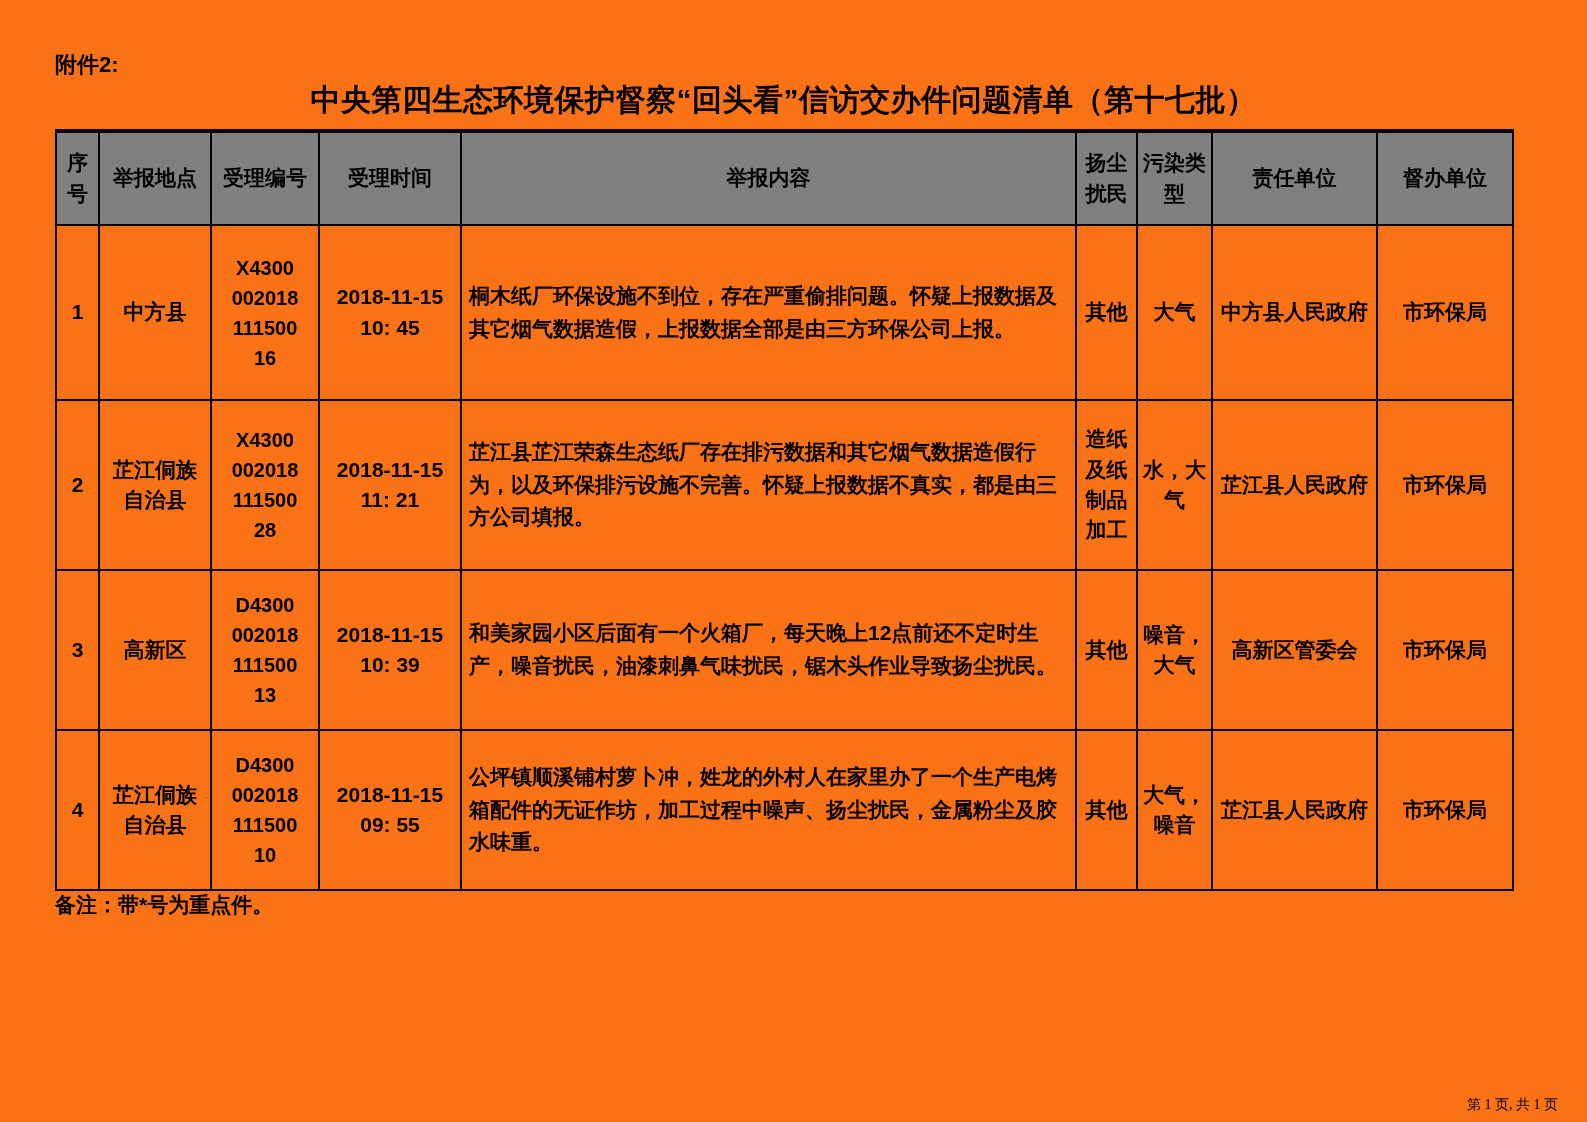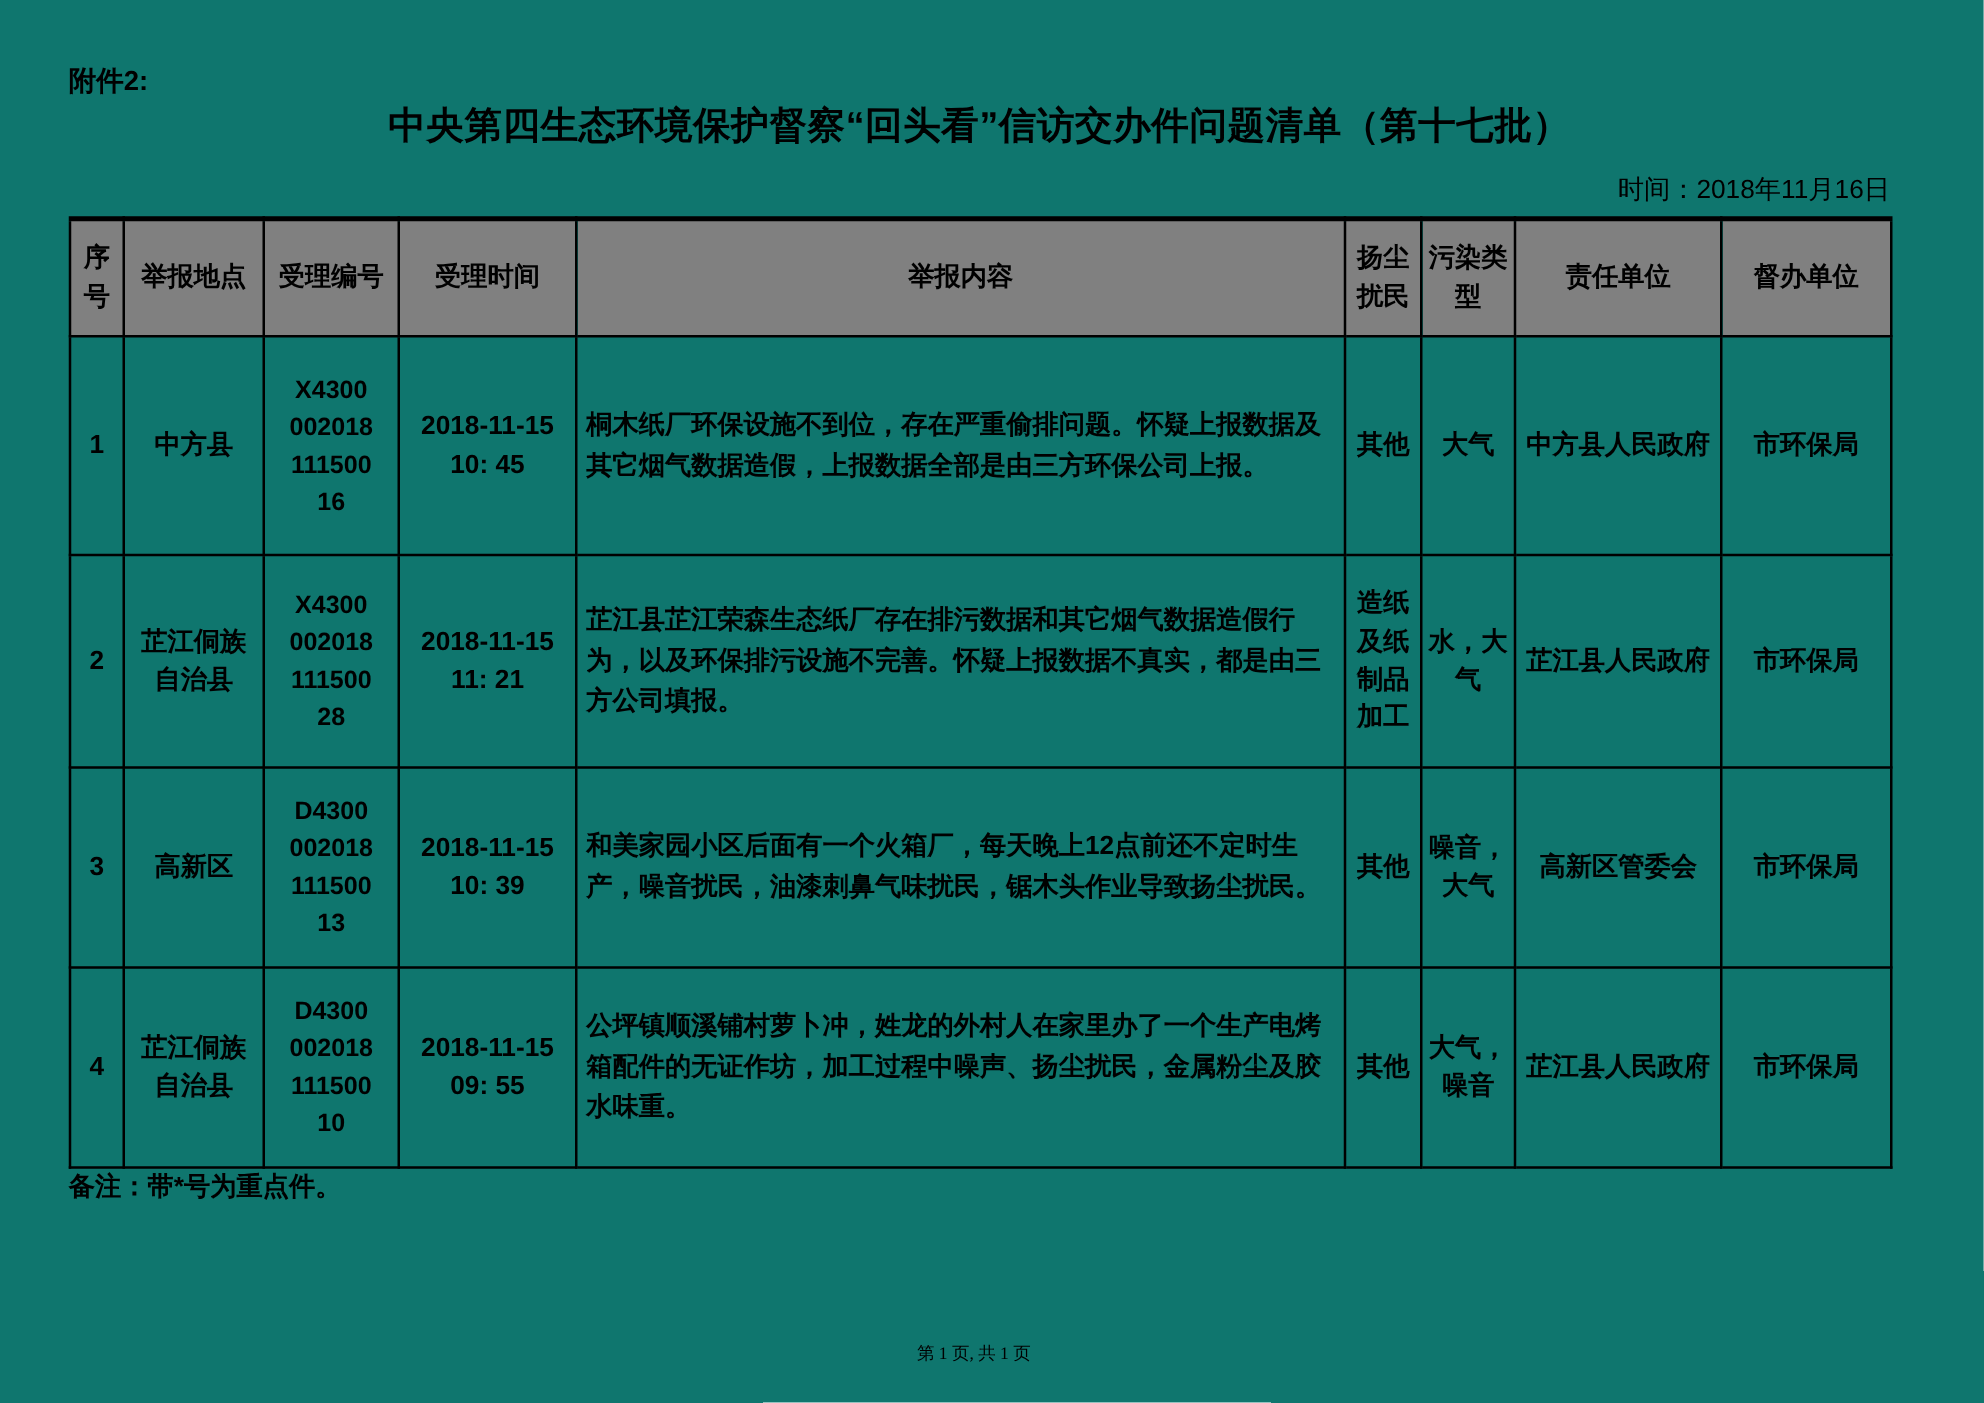--- a/index.html
+++ b/index.html
@@ -2,21 +2,21 @@
 <html><head>
 <meta charset="utf-8">
 <style>
   * { margin: 0; padding: 0; box-sizing: border-box; }
   html, body { background: #ffffff; }
   body { font-family: "Liberation Sans", "DejaVu Sans", sans-serif; color: #000; }
   .page {
     position: relative;
     width: 1587px;
     height: 1122px;
-    background: #0f766e;
+    background: #f97316;
     overflow: hidden;
   }
   .content {
     position: absolute;
     left: 55px;
     top: 0;
     width: 1457px;
   }
   .attachment-label {
     margin-top: 50px;
@@ -86,37 +86,36 @@
     line-height: 1.55;
   }
   .note-line {
     font-size: 21px;
     font-weight: bold;
   }
   .page-footer {
     position: absolute;
     left: 0;
     width: 1558px;
-    top: 1074px;
-    text-align: center;
+    top: 1096px;
+    text-align: right;
     font-size: 14px;
     font-family: "Liberation Serif", "DejaVu Serif", serif;
   }
 </style>
 </head>
 <body>
 
 <div class="page">
   <div class="content">
 
     <div class="attachment-label">附件2:</div>
 
     <div class="doc-title">中央第四生态环境保护督察“回头看”信访交办件问题清单（第十七批）</div>
 
-    <div class="date-line">时间：2018年11月16日</div>
 
     <table class="report-table">
       <colgroup>
         <col class="col-seq">
           <col class="col-location">
           <col class="col-caseno">
         <col class="col-time">
           <col class="col-content">
           <col class="col-industry">
         <col class="col-pollute">

